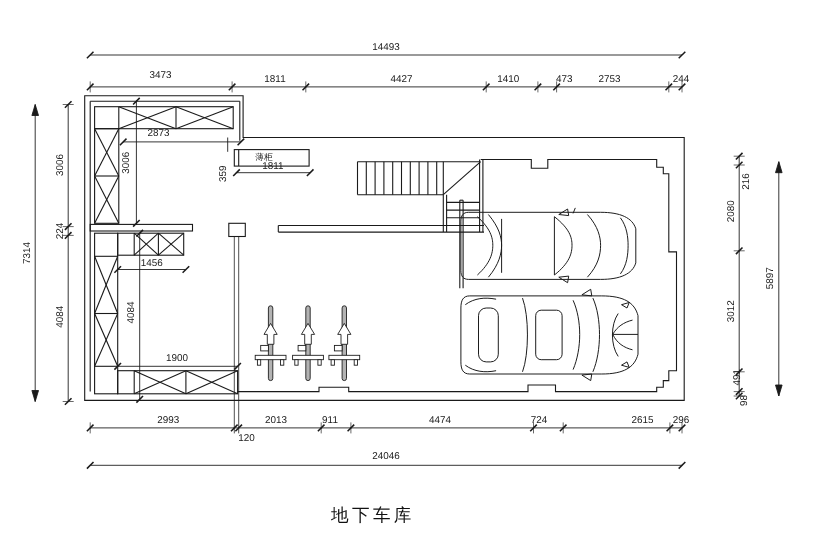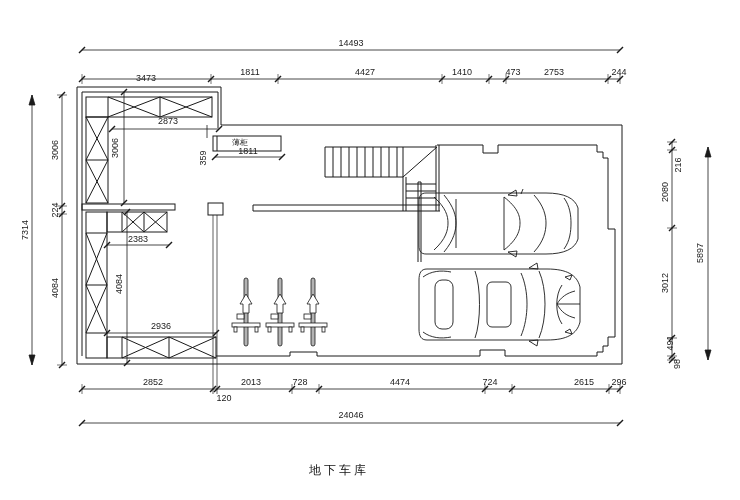--- a/index.html
+++ b/index.html
@@ -2,21 +2,21 @@
 <html><head>
 <meta charset="utf-8">
 <style>
   html,body{margin:0;padding:0;background:#fff;}
   #stage{position:relative;width:740px;height:500px;background:#fff;overflow:hidden;
          font-family:"Liberation Sans",sans-serif;}
   #stage svg{position:absolute;left:0;top:0;}
   .lb{position:absolute;transform:translate(-50%,-50%);font-size:9px;color:#1b1b1b;
       white-space:nowrap;letter-spacing:0px;line-height:1;}
   .v{transform:translate(-50%,-50%) rotate(-90deg);}
-  .title{font-size:12px;letter-spacing:3px;color:#111;}
+  .title{font-size:16px;letter-spacing:3px;color:#111;}
   .cab{font-size:8px;}
 </style>
 </head>
 <body>
 
 <div id="stage">
 
 <svg width="740" height="500" viewBox="0 0 740 500">
 <g stroke="#1a1a1a" stroke-width="1" fill="none">
 
@@ -288,54 +288,54 @@
     <line x1="124" y1="366" x2="130" y2="360" stroke-width="1.4"></line>
     <line x1="107" y1="333" x2="216" y2="333"></line>
     <line x1="104" y1="336" x2="110" y2="330" stroke-width="1.4"></line>
     <line x1="213" y1="336" x2="219" y2="330" stroke-width="1.4"></line>
     <line x1="207" y1="125" x2="207" y2="138"></line>
   </g>
 </g>
 </svg>
 
   <span class="lb" style="left:351px;top:43px">14493</span>
-  <span class="lb" style="left:146px;top:78px">3473</span>
+  <span class="lb" style="left:146px;top:68px">3473</span>
   <span class="lb" style="left:250px;top:72px">1811</span>
   <span class="lb" style="left:365px;top:72px">4427</span>
   <span class="lb" style="left:462px;top:72px">1410</span>
   <span class="lb" style="left:513px;top:72px">473</span>
   <span class="lb" style="left:554px;top:72px">2753</span>
   <span class="lb" style="left:619px;top:72px">244</span>
 
-  <span class="lb" style="left:153px;top:382px">2852</span>
+  <span class="lb" style="left:153px;top:382px">2993</span>
   <span class="lb" style="left:224px;top:398px">120</span>
   <span class="lb" style="left:251px;top:382px">2013</span>
-  <span class="lb" style="left:300px;top:382px">728</span>
+  <span class="lb" style="left:300px;top:382px">911</span>
   <span class="lb" style="left:400px;top:382px">4474</span>
   <span class="lb" style="left:490px;top:382px">724</span>
   <span class="lb" style="left:584px;top:382px">2615</span>
   <span class="lb" style="left:619px;top:382px">296</span>
   <span class="lb" style="left:351px;top:415px">24046</span>
 
   <span class="lb v" style="left:25px;top:230px">7314</span>
   <span class="lb v" style="left:55px;top:150px">3006</span>
   <span class="lb v" style="left:55px;top:210px">224</span>
   <span class="lb v" style="left:55px;top:288px">4084</span>
 
   <span class="lb v" style="left:678px;top:165px">216</span>
   <span class="lb v" style="left:665px;top:192px">2080</span>
   <span class="lb v" style="left:665px;top:283px">3012</span>
   <span class="lb v" style="left:670px;top:343px">491</span>
   <span class="lb v" style="left:677px;top:364px">98</span>
   <span class="lb v" style="left:700px;top:253px">5897</span>
 
-  <span class="lb" style="left:168px;top:121px">2873</span>
+  <span class="lb" style="left:144px;top:121px">2873</span>
   <span class="lb v" style="left:115px;top:148px">3006</span>
   <span class="lb" style="left:248px;top:151px">1811</span>
   <span class="lb v" style="left:203px;top:158px">359</span>
-  <span class="lb" style="left:138px;top:239px">2383</span>
+  <span class="lb" style="left:138px;top:239px">1456</span>
   <span class="lb v" style="left:119px;top:284px">4084</span>
-  <span class="lb" style="left:161px;top:326px">2936</span>
+  <span class="lb" style="left:161px;top:326px">1900</span>
 
   <span class="lb cab" style="left:240px;top:143px">薄柜</span>
 
   <span class="lb title" style="left:339px;top:470px">地下车库</span>
 </div>
 
 </body></html>

